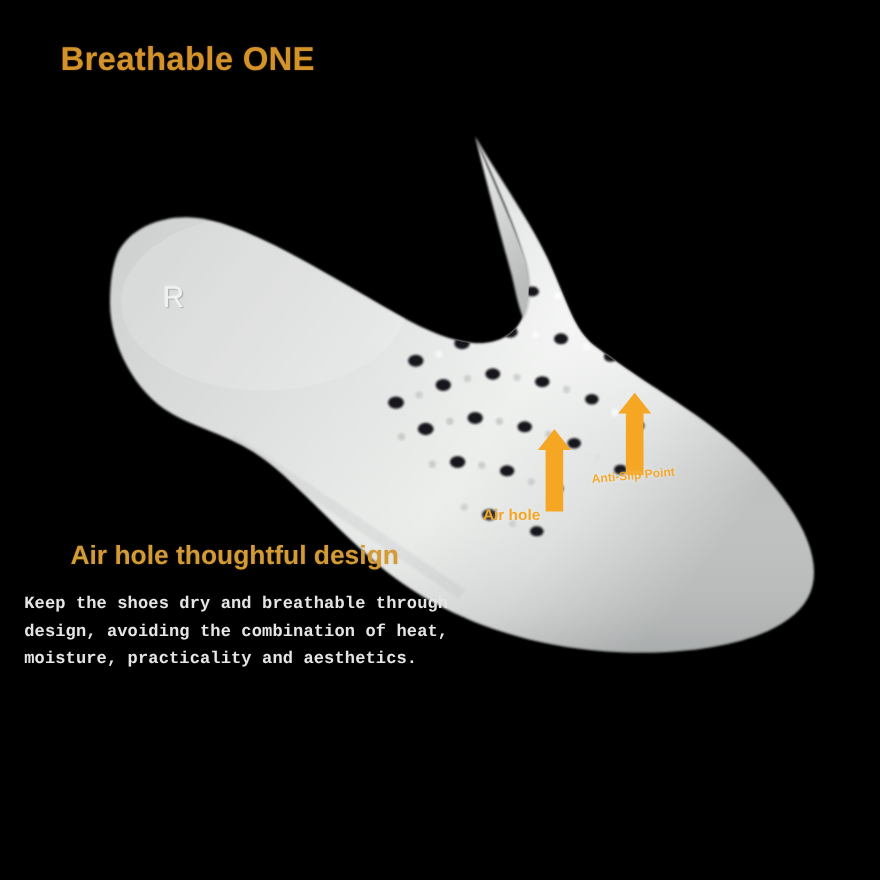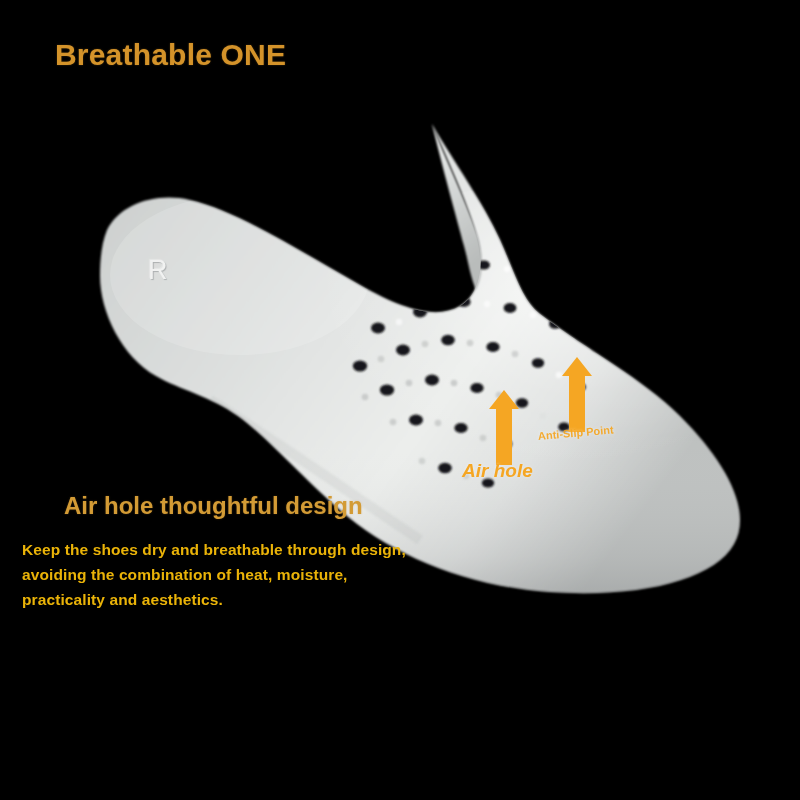--- a/index.html
+++ b/index.html
@@ -91,26 +91,25 @@
   #arrow-antislip .shaft { left: 6px; top: 17px; width: 16px; height: 58px; }
   #arrow-antislip .head  { left: -1px; top: 0px; }
 
   .callout-label {
     position: absolute;
     color: #f5a623;
     font-family: "Liberation Sans", sans-serif;
     white-space: nowrap;
   }
   #label-airhole {
-    left: 402px;
+    left: 379px;
     top: 360px;
-    font-size: 19px;
+    font-size: 14px;
     font-weight: bold;
     text-shadow: 0 0 3px rgba(255,255,255,0.45);
-    font-style: italic;
   }
   #label-antislip {
     left: 478px;
     top: 330px;
     font-size: 11px;
     font-weight: bold;
     transform: rotate(-5deg);
     transform-origin: left center;
     opacity: 0.92;
     text-shadow: 0 0 3px rgba(255,255,255,0.5);
@@ -120,26 +119,27 @@
   .feature-heading {
     position: absolute;
     color: #d39b35;
     font-size: 24px;
     font-weight: bold;
     white-space: nowrap;
     text-shadow: 0 0 2px rgba(200,140,50,0.3);
   }
   .feature-body {
     position: absolute;
-    color: #eab308;
+    color: #e5e5e5;
     font-size: 15.5px;
     line-height: 25px;
     font-weight: 600;
     white-space: pre-line;
     letter-spacing: 0.1px;
+    font-family: Liberation Mono, monospace;
   }
 
   #heading-airhole   { left: 64px;  top: 492px; }
   #body-airhole      { left: 22px;  top: 537px; width: 400px; }
   #heading-nonslip   { left: 94px;  top: 648px; }
   #body-nonslip      { left: 38px;  top: 694px; width: 400px; }
 </style>
 </head>
 <body>
 

